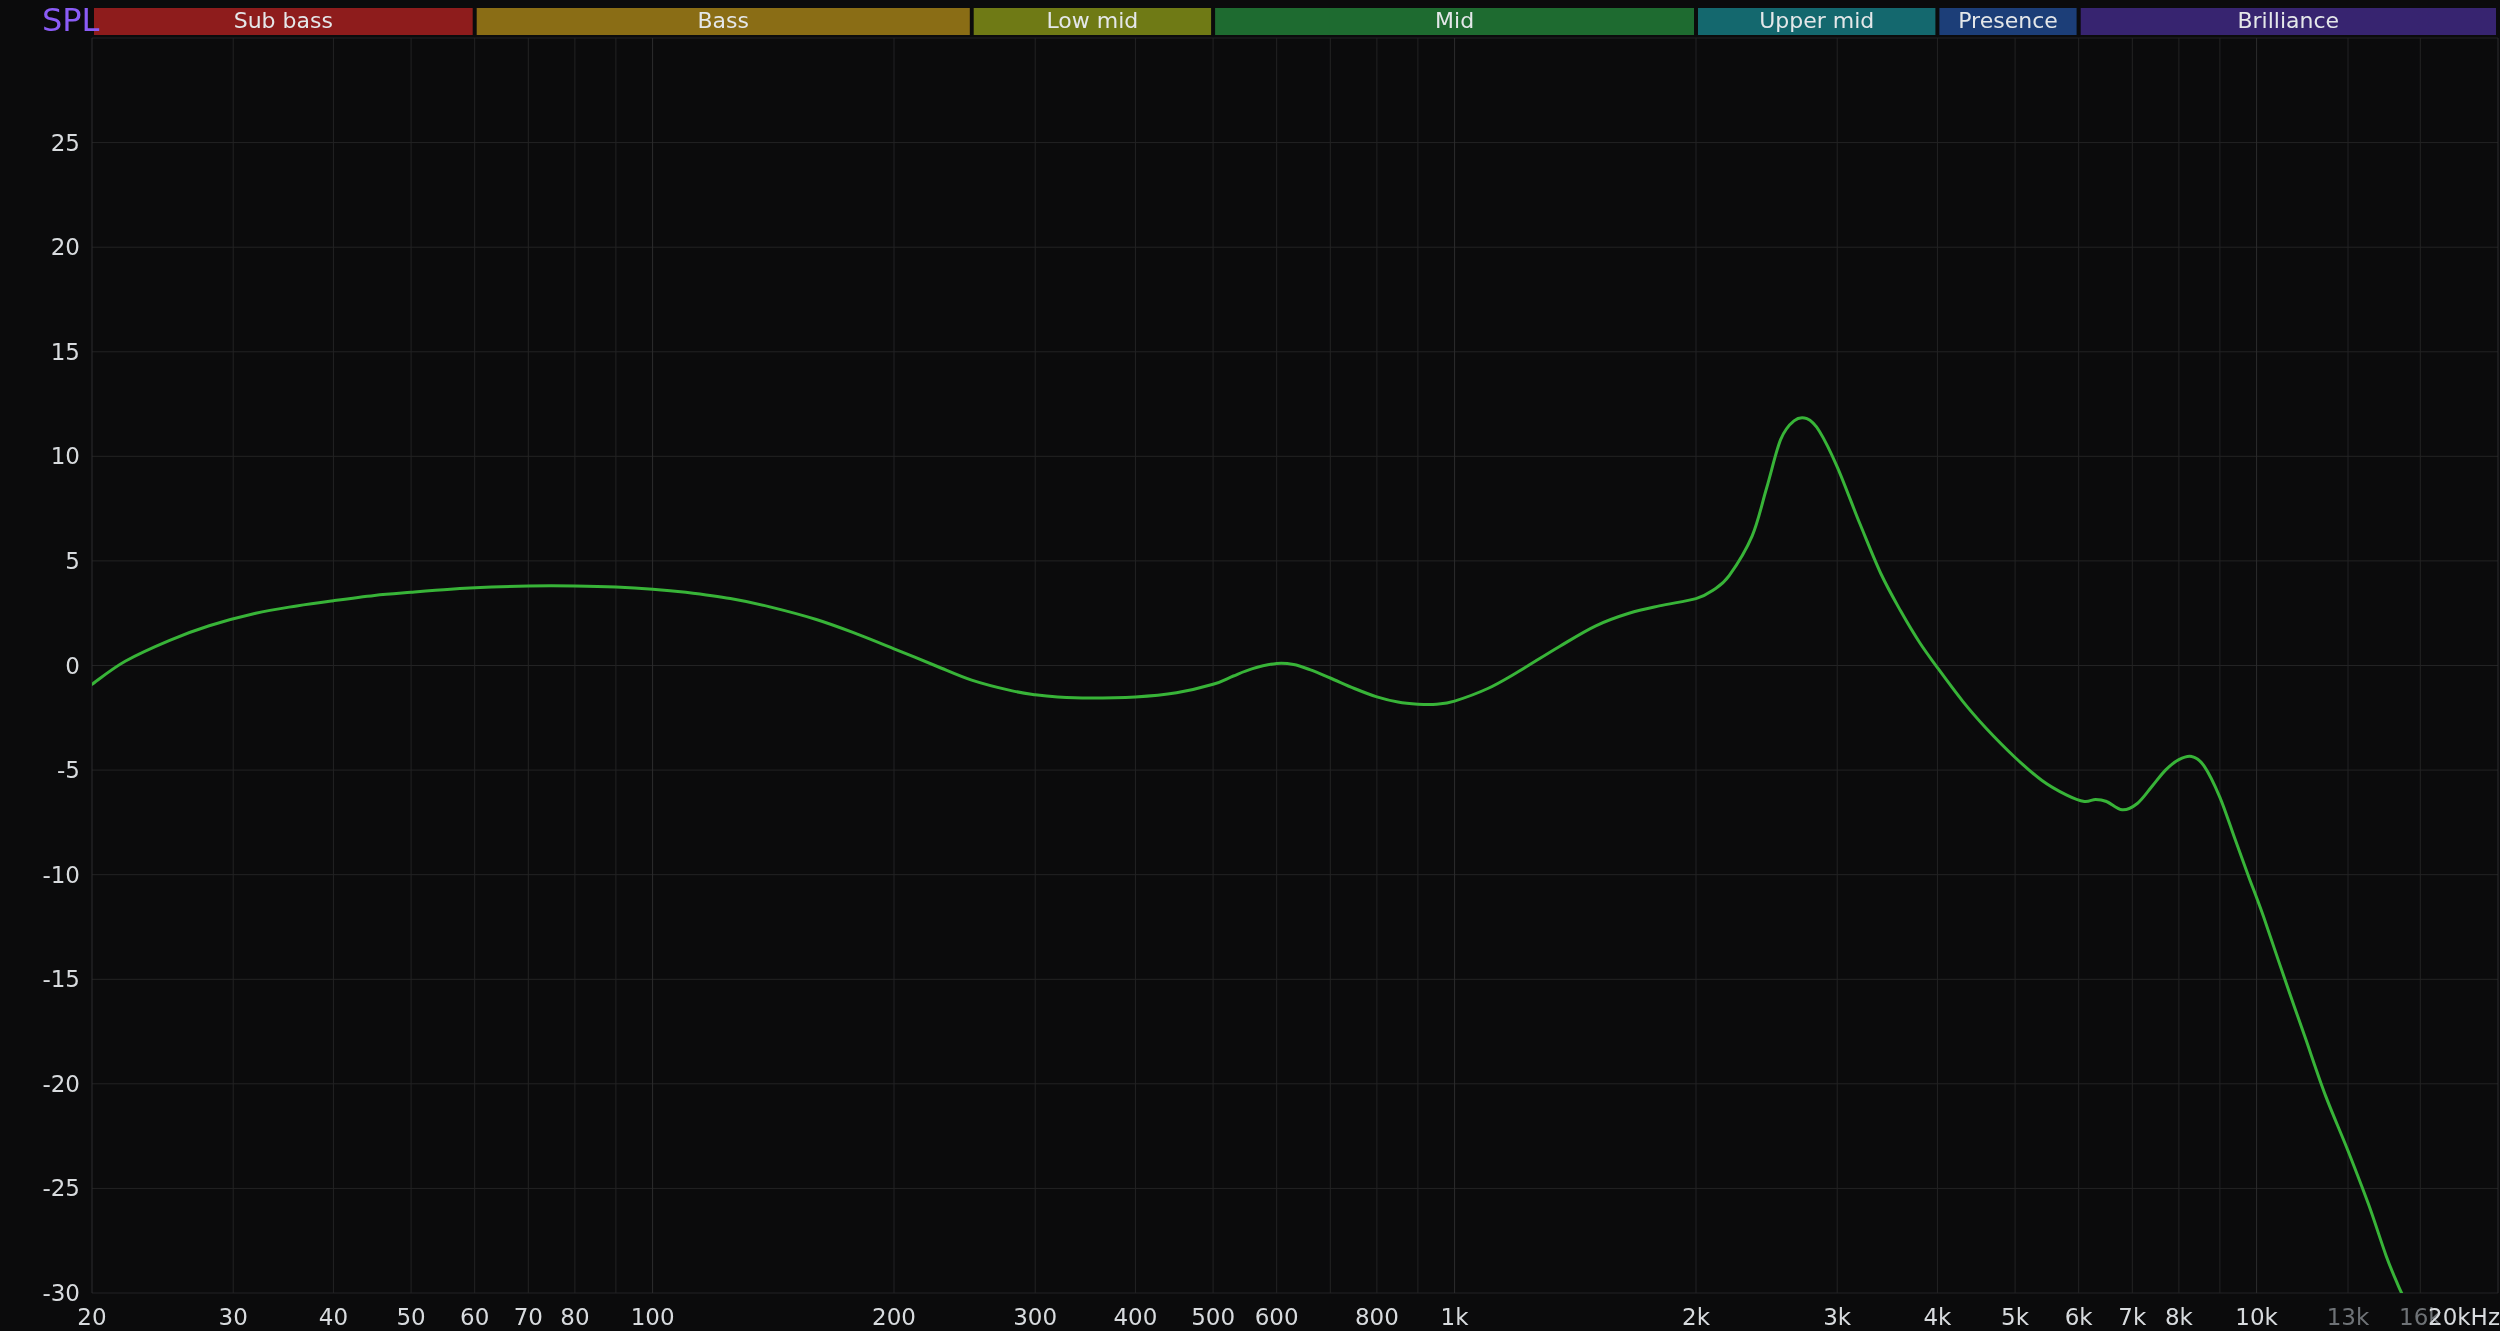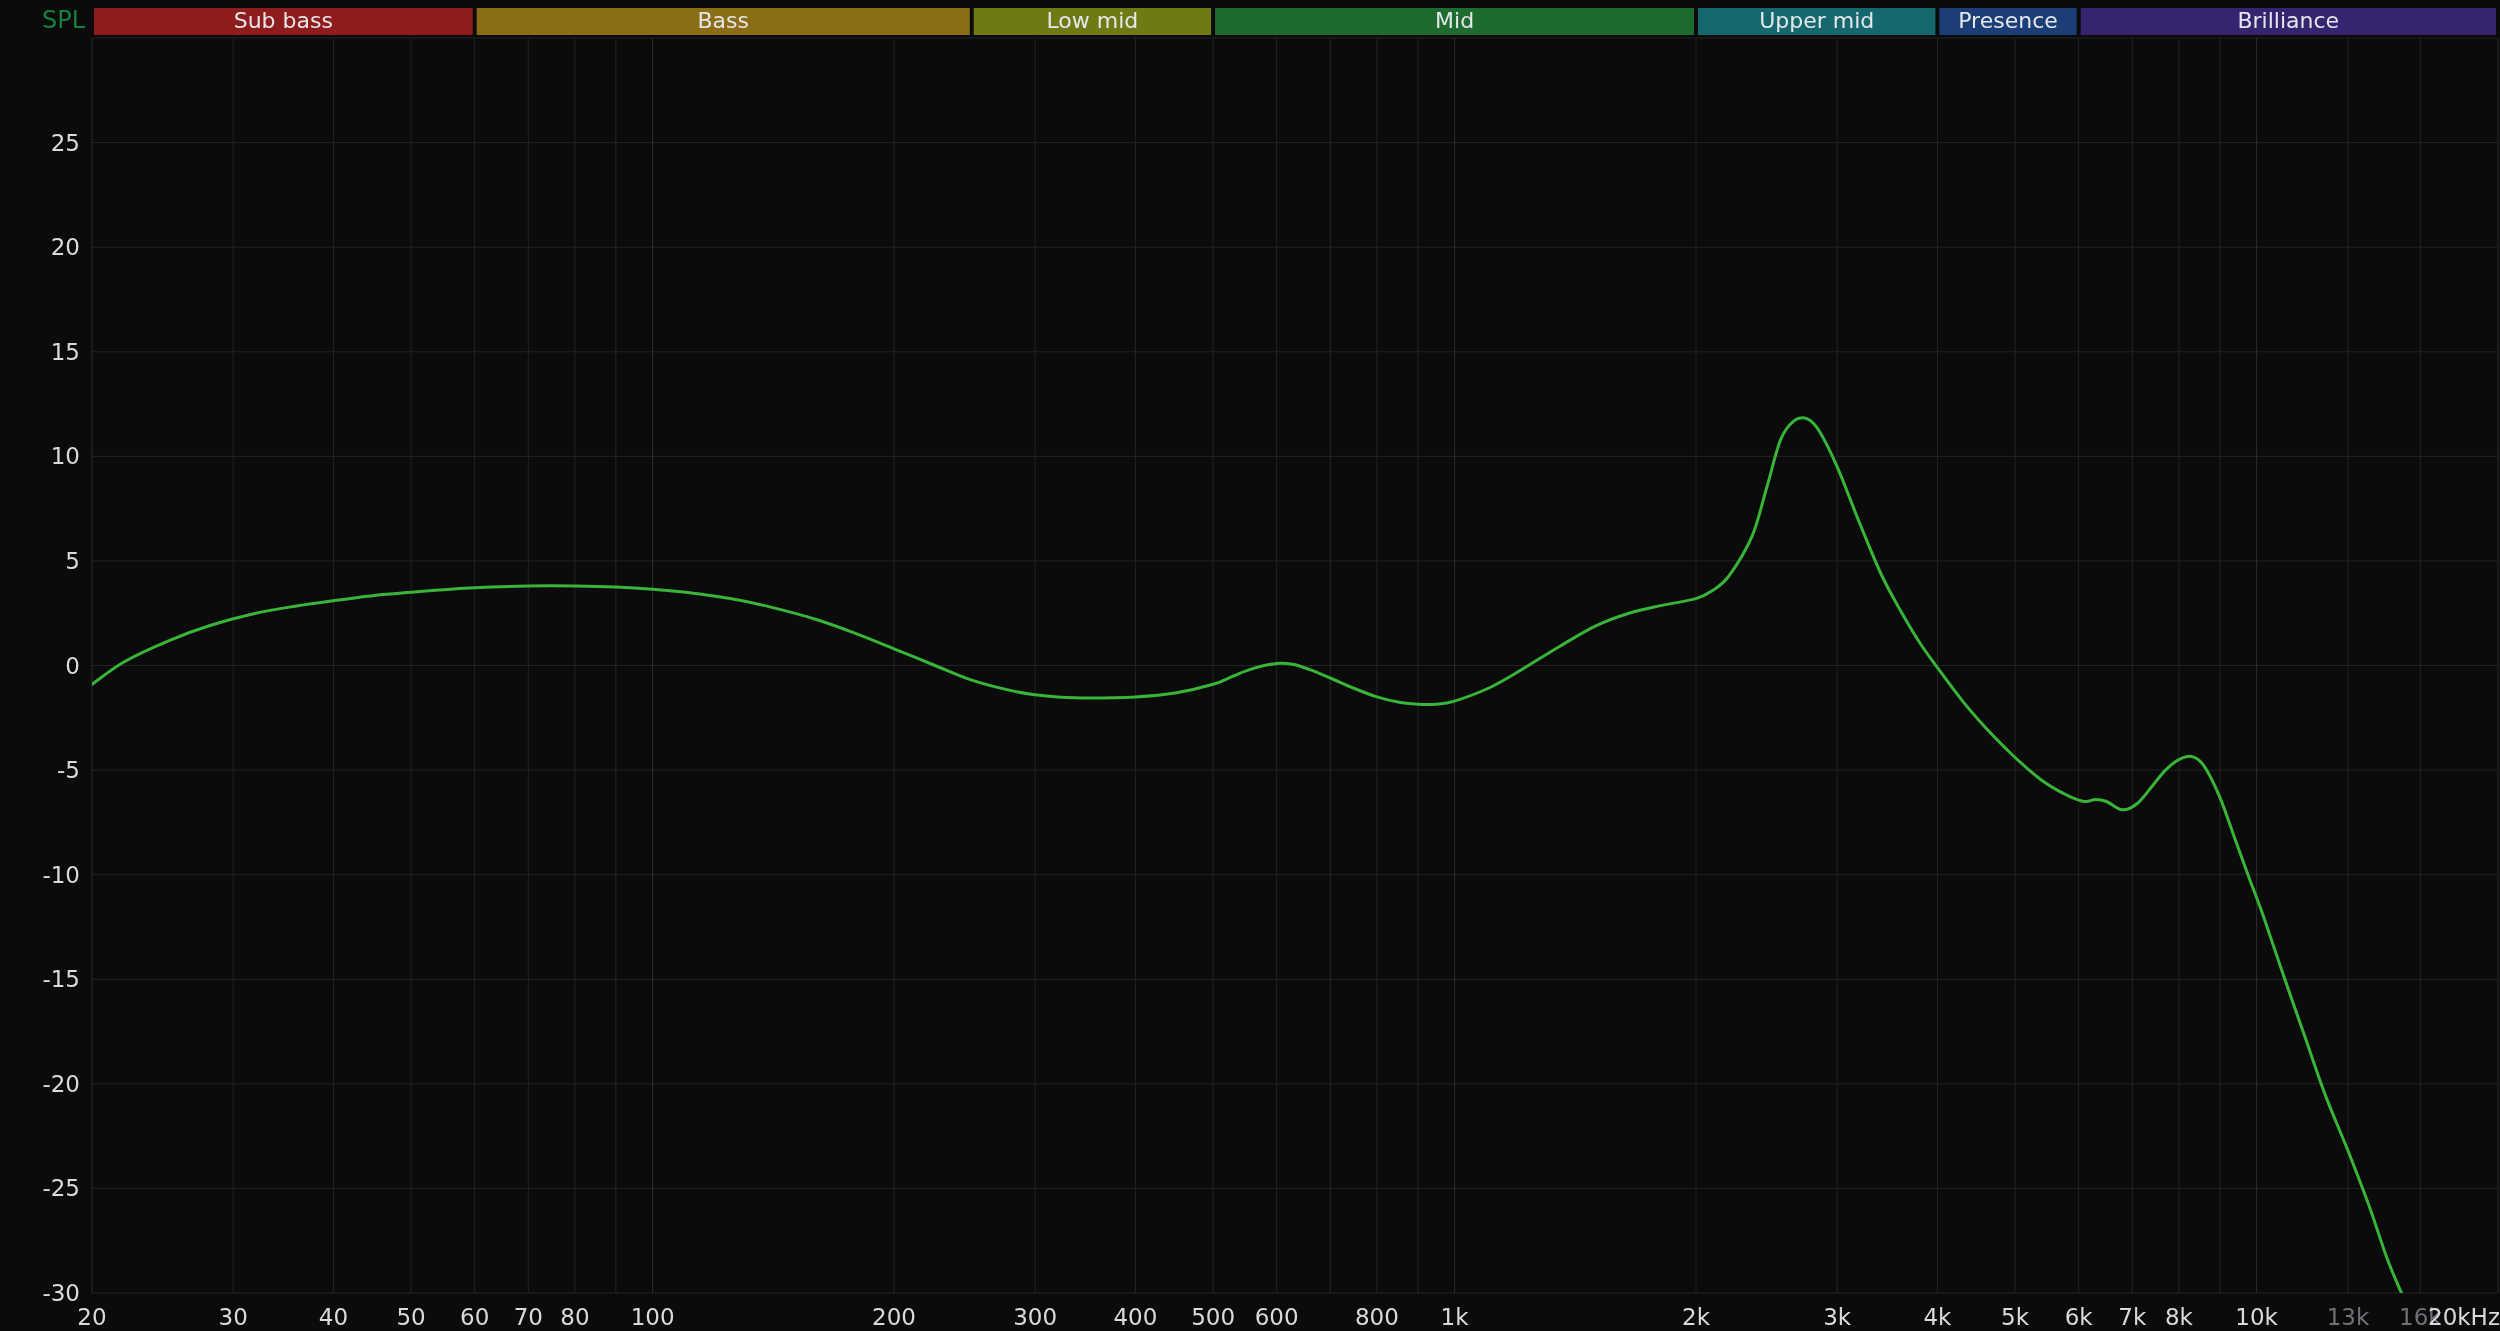--- a/index.html
+++ b/index.html
@@ -12,22 +12,22 @@
     width: 2500px;
     height: 1331px;
     background: #0b0b0c;
     overflow: hidden;
     font-family: "DejaVu Sans", sans-serif;
   }
   .spl-label {
     position: absolute;
     left: 42px;
     top: 6px;
-    color: #15803d;
-    font-size: 24px;
+    color: #8b5cf6;
+    font-size: 32px;
     line-height: 28px;
   }
   svg text {
     font-family: "DejaVu Sans", sans-serif;
   }
 </style>
 </head>
 <body>
 
 <div class="stage">

